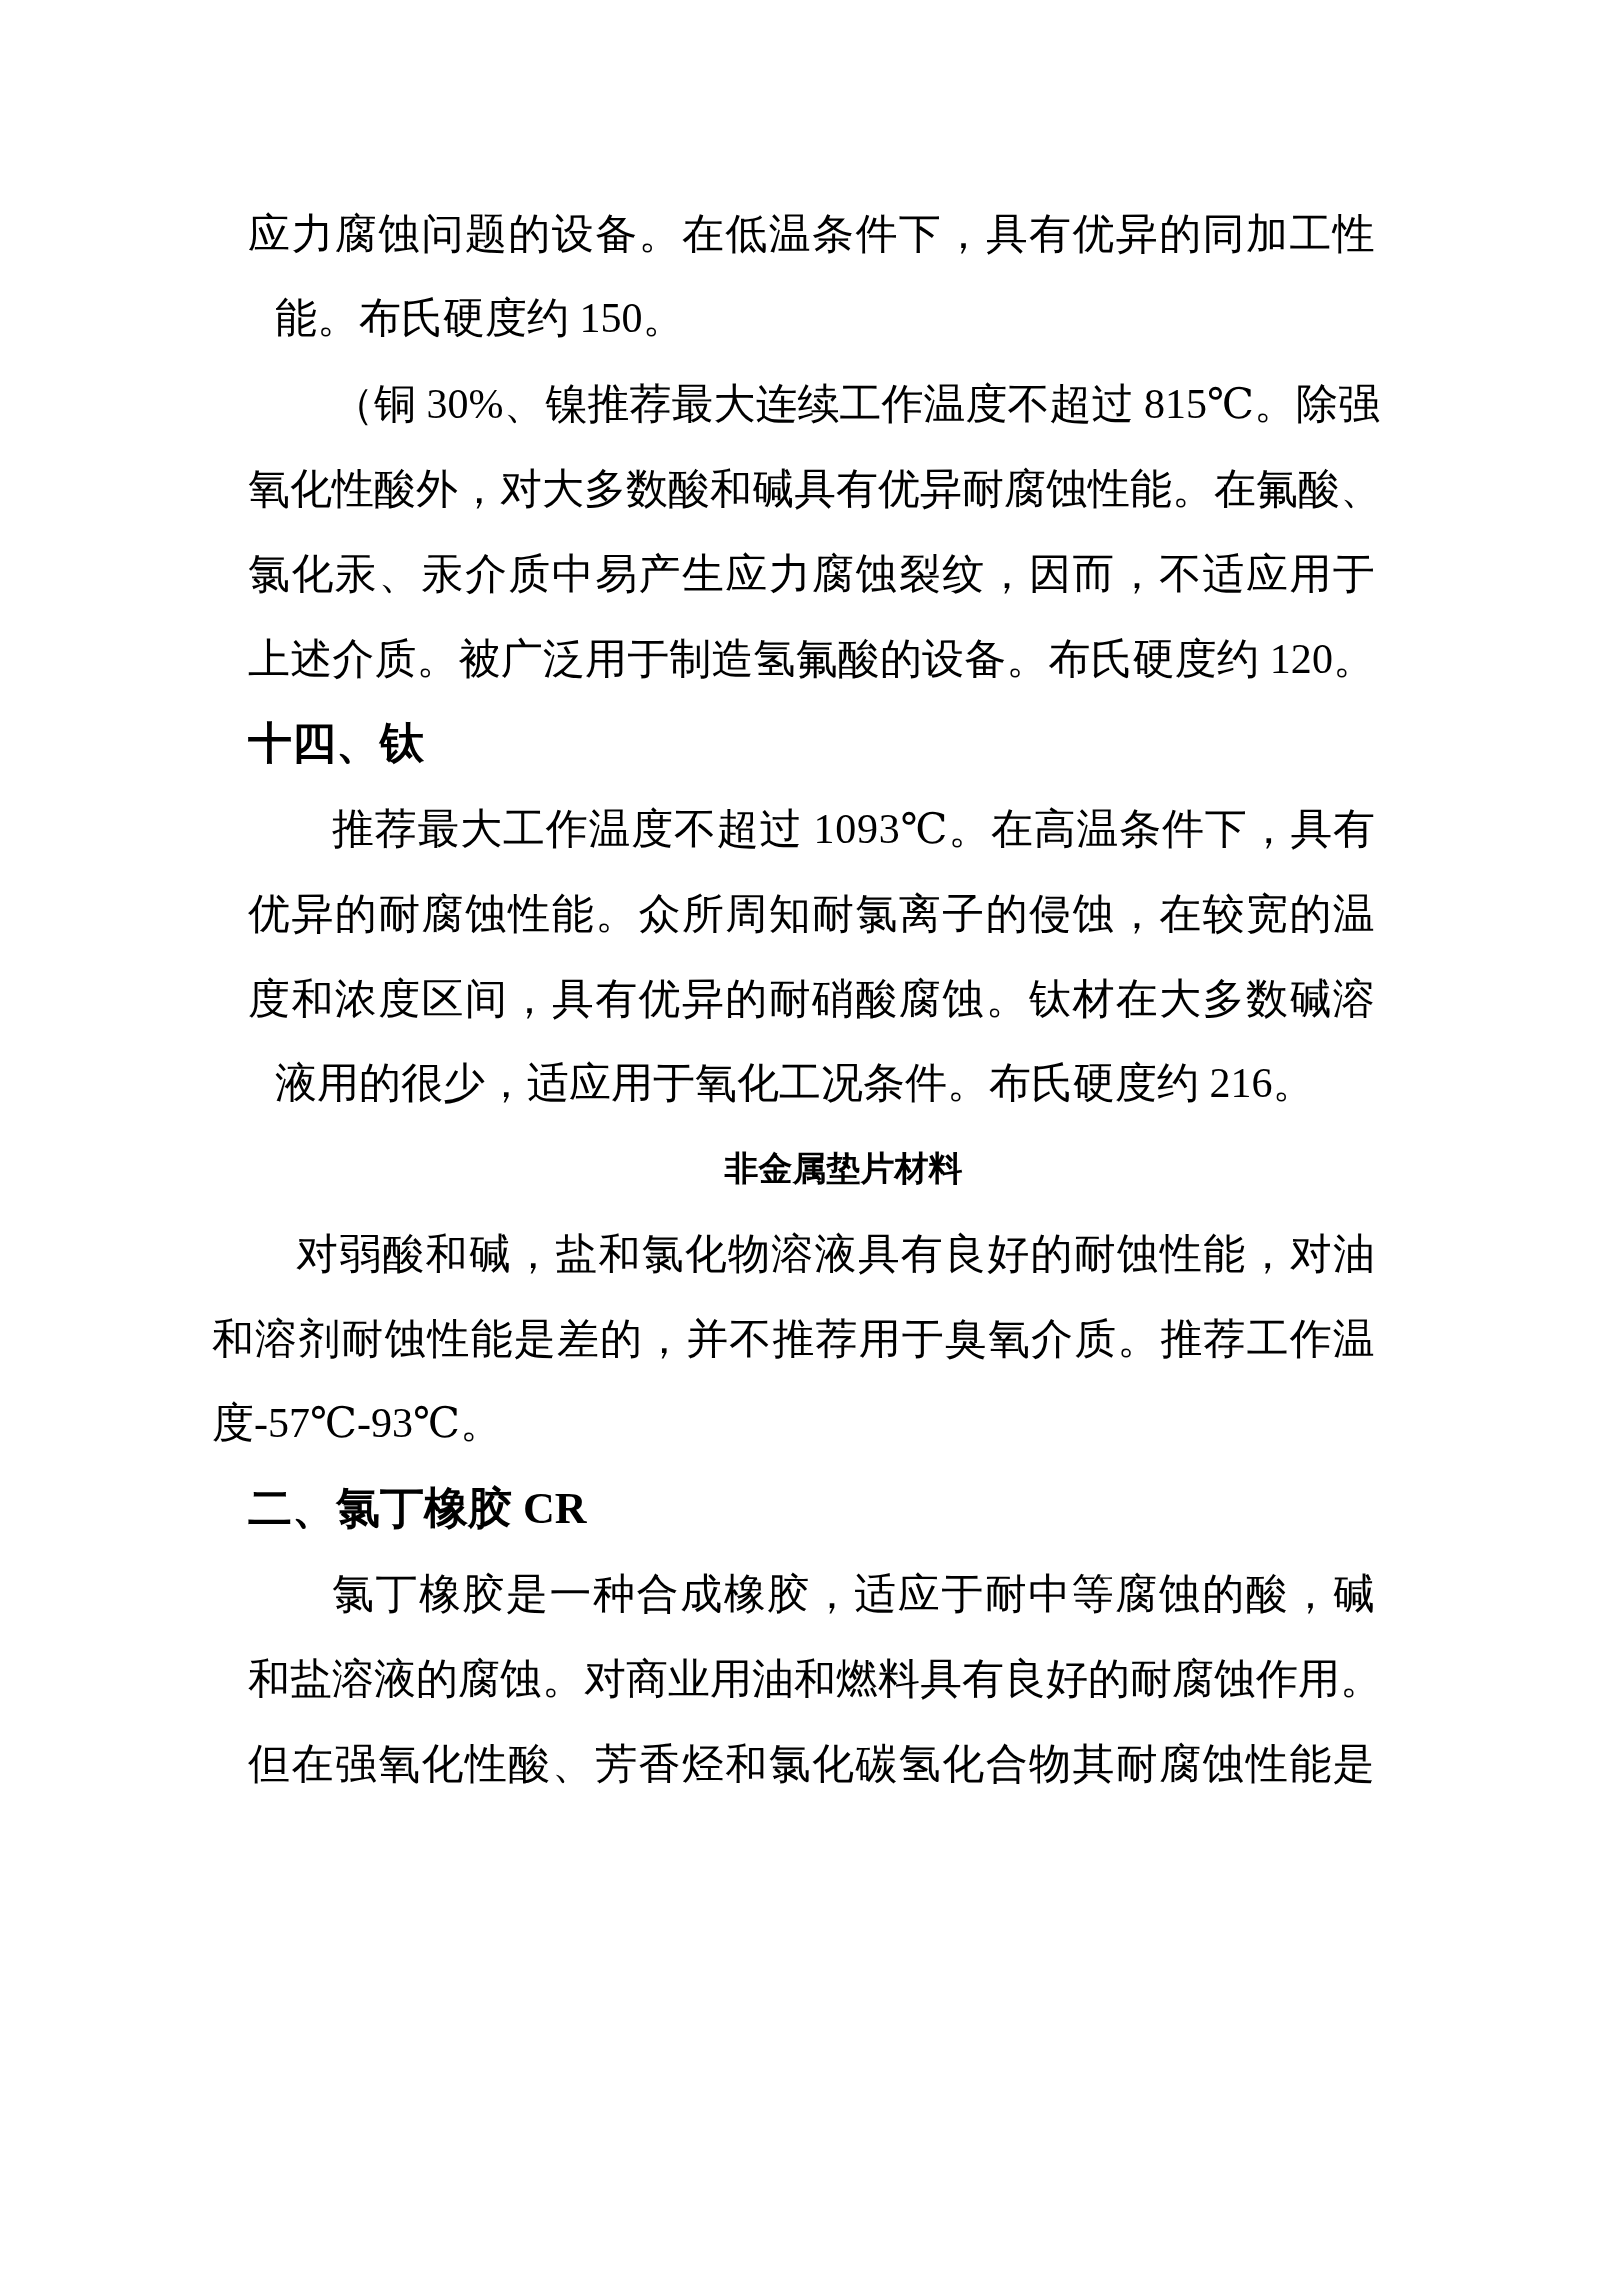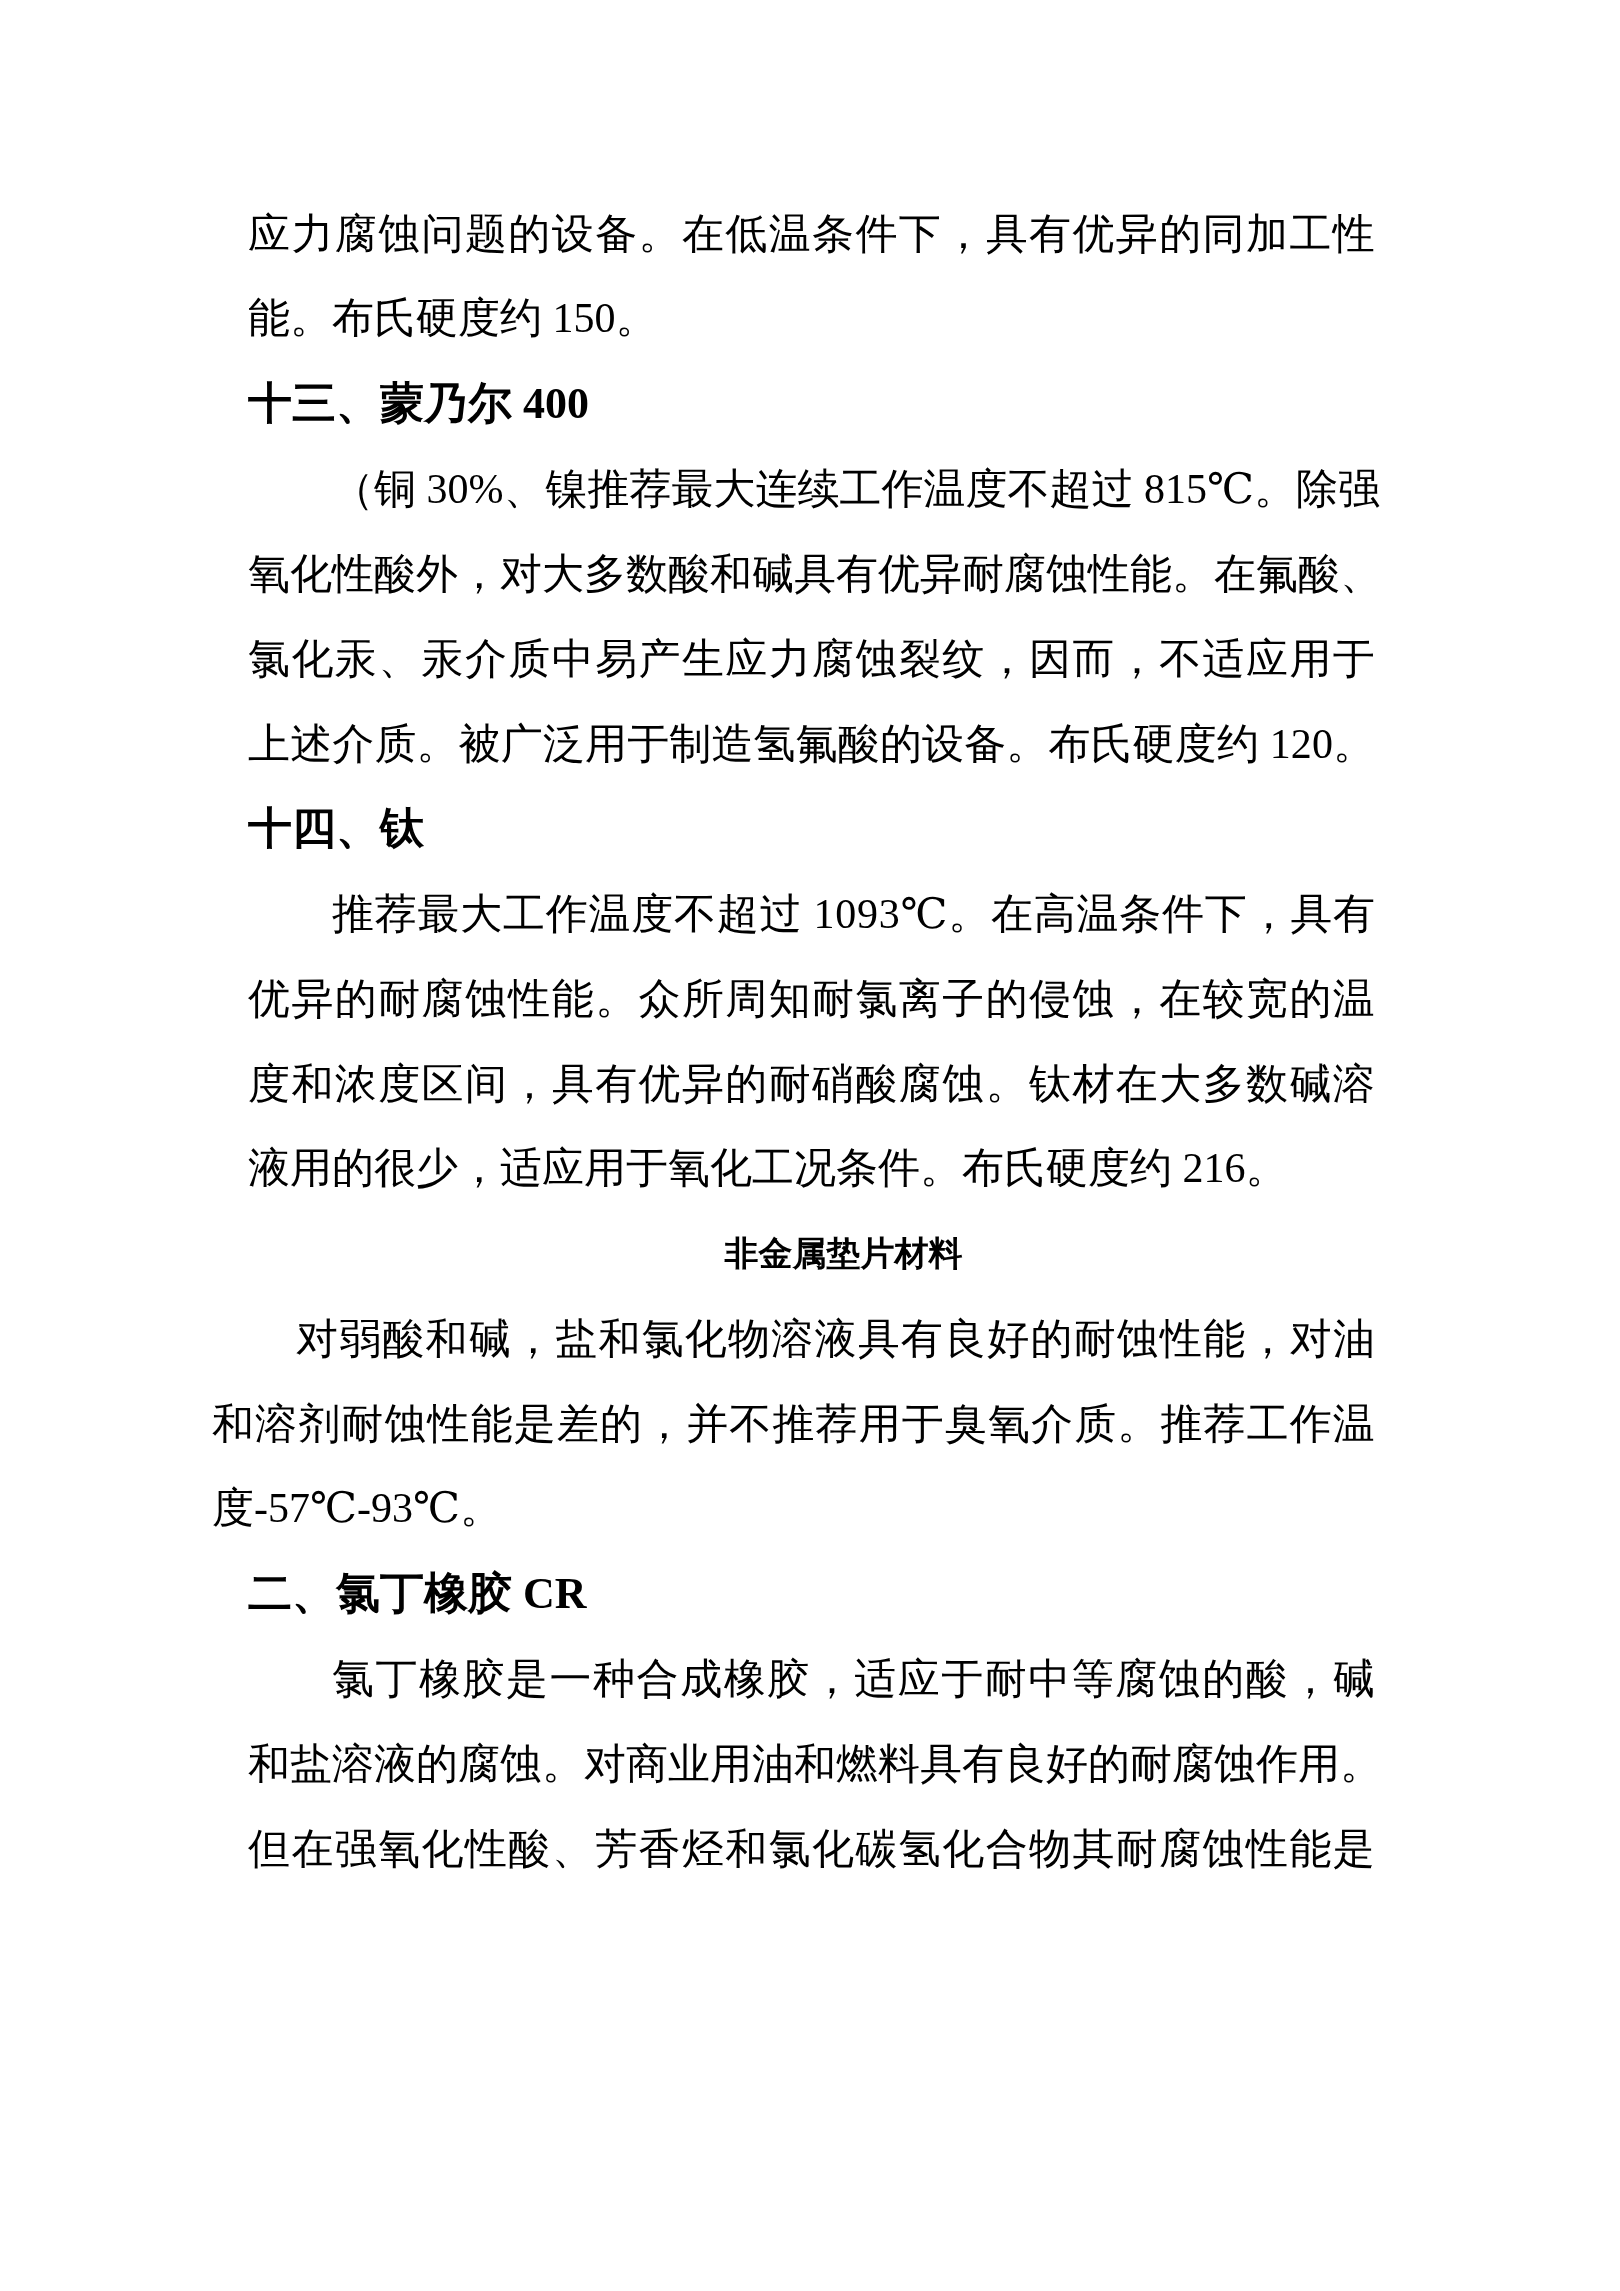--- a/index.html
+++ b/index.html
@@ -18,20 +18,21 @@
     width:1127px;
   }
   .line{
     width:1127px;
     height:85px;
     font-size:42px;
   }
   .line.plain{
     line-height:85px;
     white-space:pre;
+    margin-left:27px;
   }
   .line.justify{
     display:flex;
     justify-content:space-between;
     align-items:center;
   }
   .line.indent.justify{padding-left:84px;width:1043px;}
   .line.outdent{margin-left:-36px;width:1163px;}
   .line.outdent.indent.justify{width:1079px;}
   .heading-line{
@@ -73,21 +74,20 @@
         <span>有</span>
         <span>优</span>
         <span>异</span>
         <span>的</span>
         <span>同</span>
         <span>加</span>
         <span>工</span>
         <span>性</span>
       </div>
       <div class="line plain">能。布氏硬度约 150。</div>
-      <div class="heading-line">十三、蒙乃尔 400</div>
       <div class="line justify indent">
         <span>（</span>
         <span>铜</span>
         <span>&nbsp;</span>
         <span>3</span>
         <span>0</span>
         <span>%</span>
         <span>、</span>
         <span>镍</span>
         <span>推</span>

